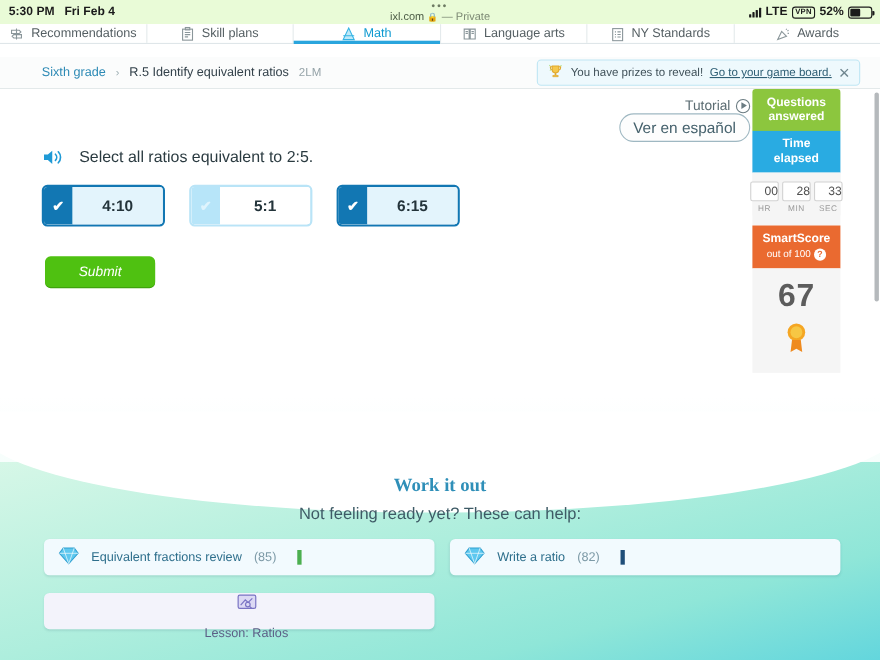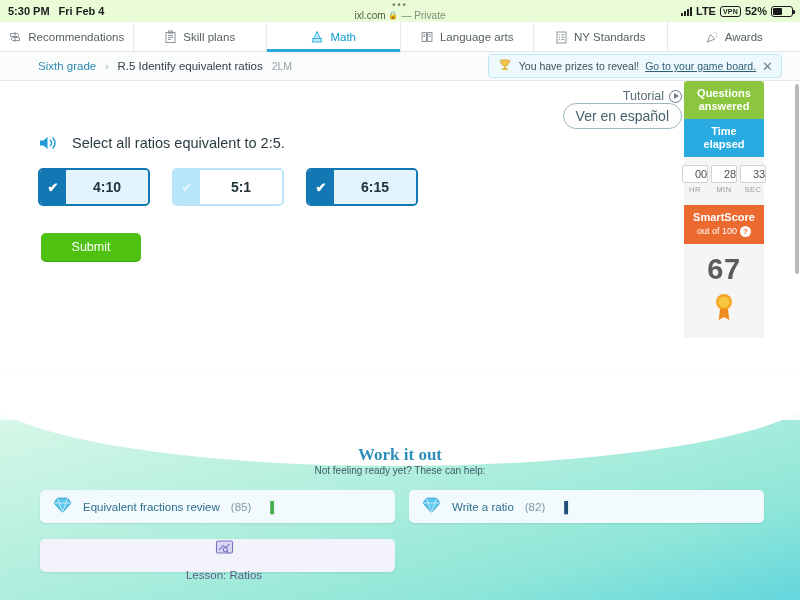--- a/index.html
+++ b/index.html
@@ -33,21 +33,21 @@
   .vpn-badge { border: 1.2px solid #1b1b1b; border-radius: 3px; font-size: 7px; padding: 0 2px;
                letter-spacing: .2px; line-height: 9px; }
   .batt { position: relative; width: 22px; height: 11px; border: 1.2px solid #1b1b1b;
           border-radius: 3px; padding: 1px; }
   .batt::after { content:""; position:absolute; right:-3px; top:3px; width:2px; height:4px;
                  background:#1b1b1b; border-radius:0 1px 1px 0; }
   .batt span { display:block; height:100%; width:52%; background:#1b1b1b; border-radius:1px; }
 
   
   .navbar {
-    position: absolute; top: 22px; left: 0; width: 800px; height: 30px;
+    position: absolute; top: 22px; left: 0; width: 800px; height: 18px;
     background: #ffffff; border-bottom: 1px solid #dfe6e9;
     display: flex; align-items: stretch;
   }
   .navtab {
     flex: 1; display: flex; align-items: center; justify-content: center; gap: 6px;
     font-size: 11.5px; color: #555f63; position: relative;
     border-right: 1px solid #e4eaec; cursor: pointer;
   }
   .navtab:last-child { border-right: none; }
   .navtab.active { color: #0f9ad1; }
@@ -135,20 +135,21 @@
   .choice.on .val { background: #e3f4fc; }
   .choice.off { border-color: #b9e4f7; }
   .choice.off .tick { background: #b7e5f9; color: #dff4fd; }
   .choice.off .val { background: #ffffff; }
 
   .submit {
     position: absolute; top: 152px; left: 41px; width: 100px; height: 28px;
     background: #4fc111; border: none; border-radius: 5px;
     color: #ffffff; font-size: 12.5px; font-family: inherit; cursor: pointer;
     box-shadow: 0 1px 0 #3ea30b;
+    font-style: italic;
   }
 
   
   .panel { position: absolute; top: 0; right: 36px; width: 80px; }
   .panel-head {
     color: #ffffff; font-size: 11px; font-weight: bold; text-align: center;
     padding: 6px 2px; line-height: 13px;
   }
   .head-green { background: #8cc63e; border-radius: 3px 3px 0 0; }
   .head-blue  { background: #29abe2; }
@@ -162,21 +163,21 @@
   .clk .u { font-size: 7.5px; color: #9a9a9a; margin-top: 2px; letter-spacing: .5px; }
   .smart-sub { font-size: 9px; font-weight: normal; display: flex; align-items: center;
                justify-content: center; gap: 3px; margin-top: 1px; }
   .qmark { width: 11px; height: 11px; border-radius: 50%; background: #ffffff; color: #ea6a30;
            font-size: 8px; font-weight: bold; line-height: 11px; }
   .ribbon { margin: 7px auto 0; width: 18px; }
 
   
   .workout { position: absolute; left: 0; bottom: 124px; width: 800px; text-align: center; }
   .workout h2 { font-family: "Liberation Serif", serif; font-size: 17px; color: #2f8fb8; font-weight: bold; }
-  .workout p { font-size: 10px; color: #3e5b66; margin-top: 0; }
+  .workout p { font-size: 15px; color: #3e5b66; margin-top: 8px; }
 
   .cards { position: absolute; left: 40px; bottom: 12px; width: 724px; }
   .cardrow { display: flex; gap: 14px; margin-bottom: 16px; text-align: right; }
   .card {
     height: 33px; background: #f2fafe; border-radius: 5px;
     display: flex; align-items: center; gap: 11px; padding-left: 13px;
     font-size: 11.5px; color: #2e6f8c; cursor: pointer;
     box-shadow: 0 1px 2px rgba(40,90,110,.13);
   }
   .card.half { width: 355px; }

